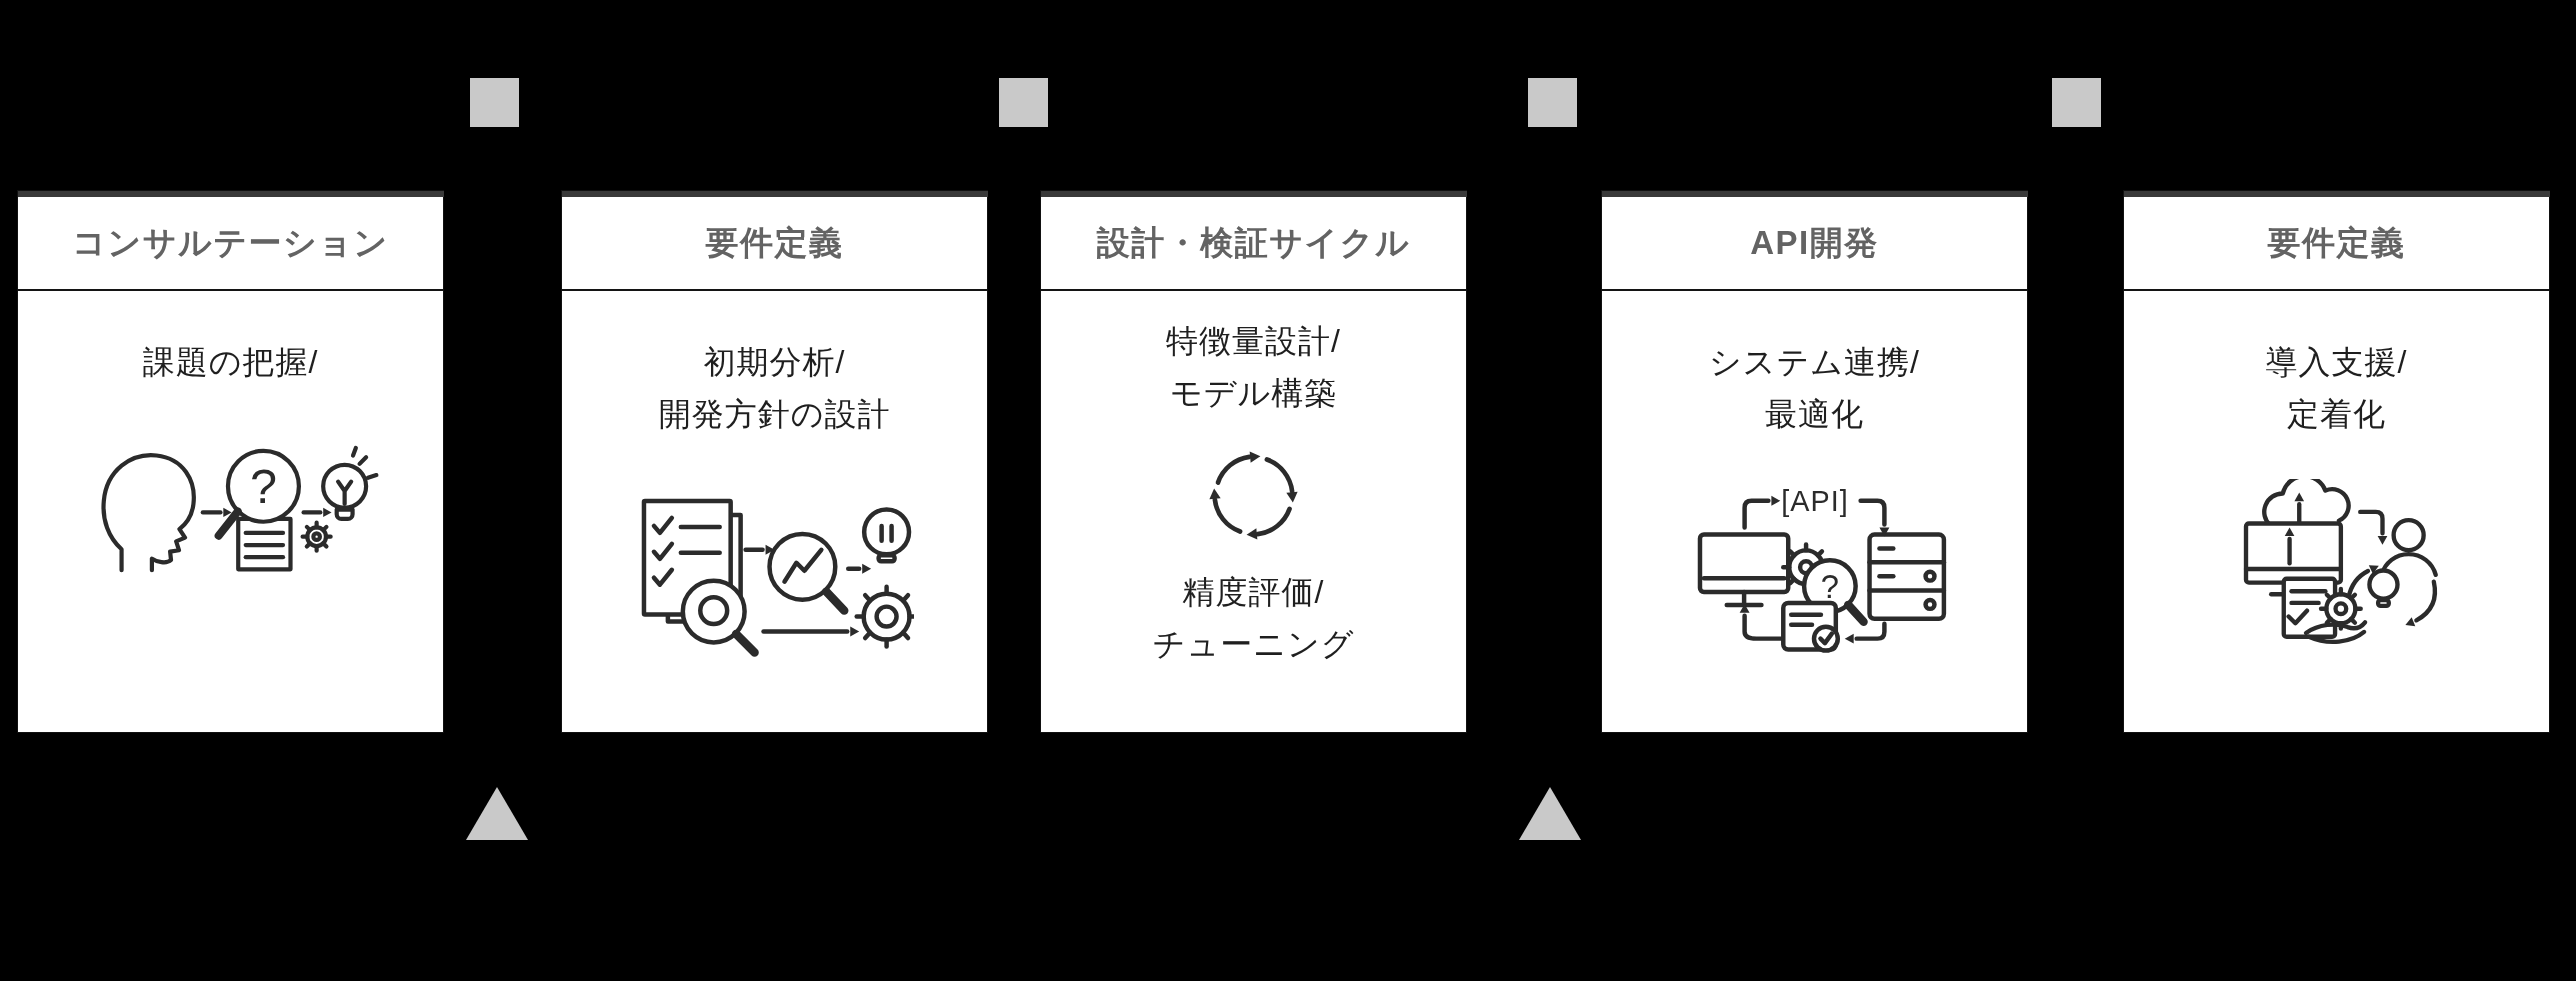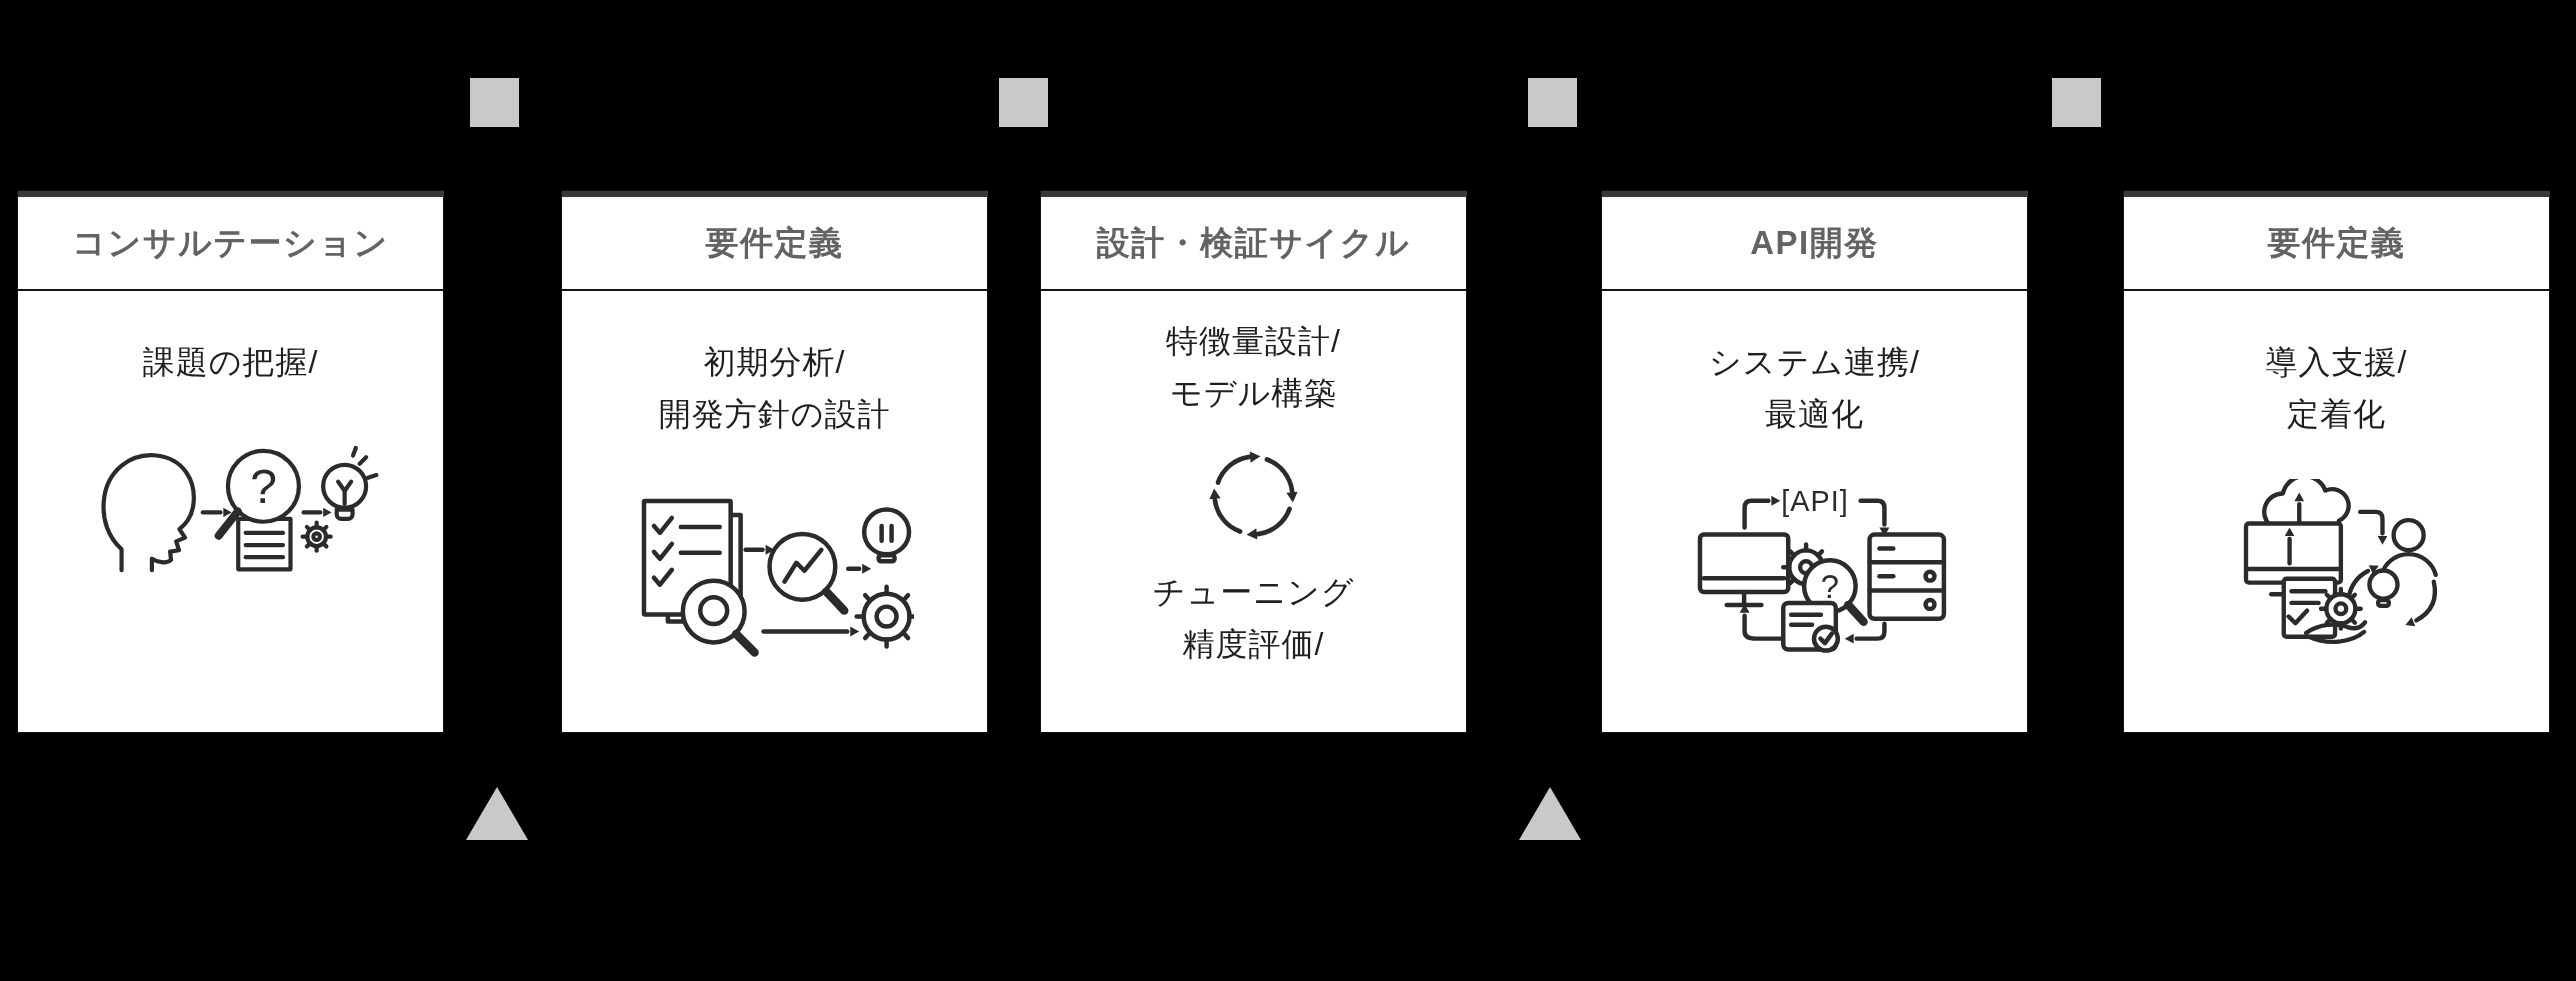--- a/index.html
+++ b/index.html
@@ -140,22 +140,22 @@
         <path d="M126,30 A75,75 0 0 1 175,92"></path>
         <path d="M170,126 A75,75 0 0 1 108,175"></path>
         <path d="M74,170 A75,75 0 0 1 25,108"></path>
       </g>
       <polygon class="head" points="0,-11 20,0 0,11" transform="translate(93.5,25.3) rotate(-5)"></polygon>
       <polygon class="head" points="0,-11 20,0 0,11" transform="translate(174.7,93.5) rotate(85)"></polygon>
       <polygon class="head" points="0,-11 20,0 0,11" transform="translate(106.5,174.7) rotate(175)"></polygon>
       <polygon class="head" points="0,-11 20,0 0,11" transform="translate(25.3,106.5) rotate(265)"></polygon>
     </svg>
     <div class="lines-bottom">
+      <p class="line">精度評価/</p>
       <p class="line">チューニング</p>
-      <p class="line">精度評価/</p>
     </div>
   </div>
 </section>
 
 <section class="stage s4">
   <div class="topbar"></div>
   <header class="hd">
     <h2 class="title">API開発</h2>
   </header>
   <div class="bd">

